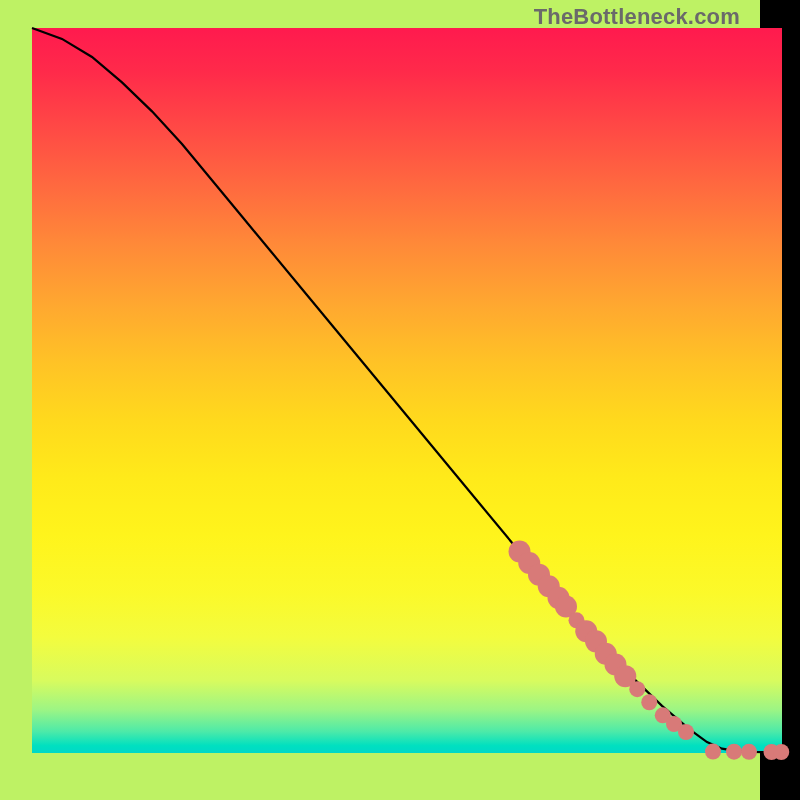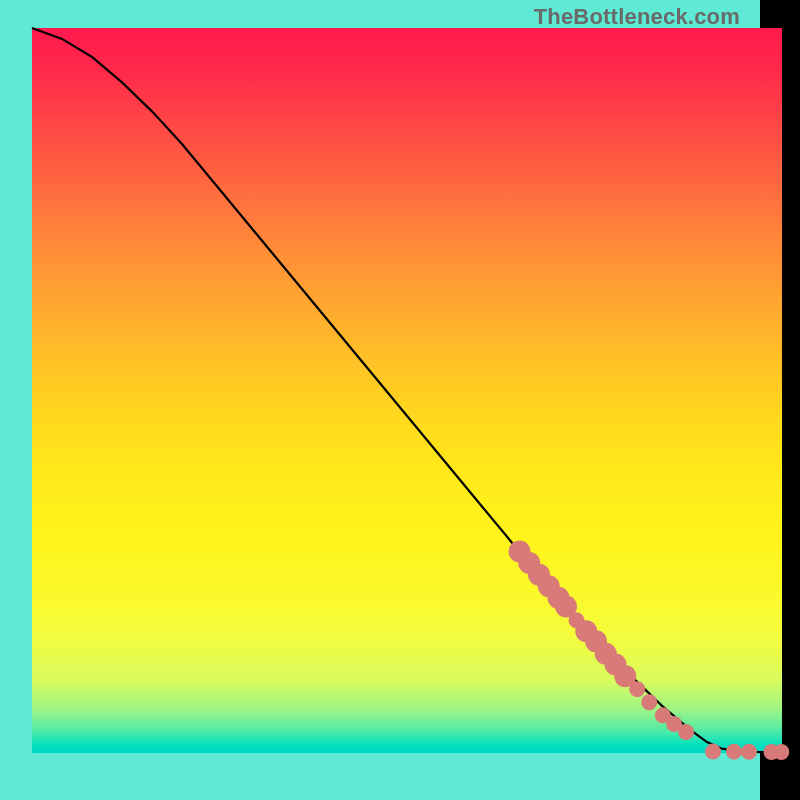--- a/index.html
+++ b/index.html
@@ -1,21 +1,21 @@
 <!DOCTYPE html>
 <html><head>
 <meta charset="utf-8">
 <style>
   * { margin: 0; padding: 0; box-sizing: border-box; }
   html, body { width: 800px; height: 800px; overflow: hidden; background: #000; }
   .frame {
     position: relative;
     width: 760px;
     height: 800px;
-    background: #5eead4;
+    background: #bef264;
   }
   .plot-area {
     position: absolute;
     left: 32px;
     top: 28px;
     width: 750px;
     height: 725px;
     background: linear-gradient(to bottom,
       #ff1a4e 0%,
       #ff2a4a 6%,

